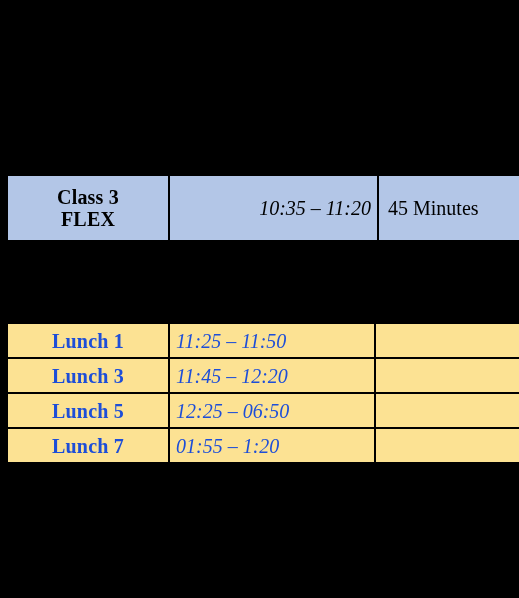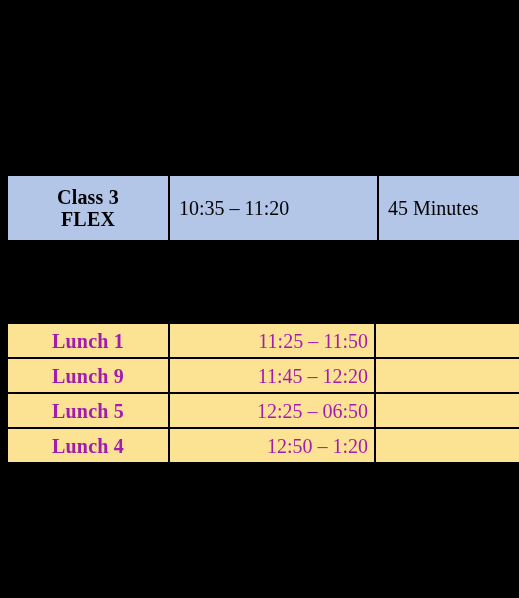--- a/index.html
+++ b/index.html
@@ -45,22 +45,23 @@
   .col-label   { width: 148px; }
   .col-time    { width: 192px; }
   .col-dur     { width: 167px; }
 
   .cell-label {
     text-align: center;
     font-weight: bold;
     letter-spacing: 0.2px;
   }
   .cell-time-left {
-    text-align: left;
+    text-align: right;
     padding-left: 9px !important;
+    font-style: italic;
   }
   .cell-duration {
     text-align: left;
     padding-left: 9px !important;
   }
 
   
   .lunch-table {
     position: absolute;
     left: 6px;
@@ -69,29 +70,30 @@
     border-collapse: collapse;
     table-layout: fixed;
   }
   .lunch-table td {
     background: #fce293;
     border: 2px solid #000000;
     height: 33px;
     padding: 0 6px;
     font-size: 20px;
     line-height: 1.1;
-    color: #a21caf;
+    color: #1d4ed8;
     vertical-align: middle;
   }
   .lunch-table .col-label { width: 148px; }
   .lunch-table .col-time  { width: 192px; }
   .lunch-table .col-dur   { width: 171px; }
 
   .cell-time-center {
-    text-align: right;
+    text-align: left;
+    font-style: italic;
   }
   .cell-empty {
     text-align: left;
   }
 
   .line-break-block { display: block; }
 </style>
 </head>
 <body>
 
@@ -111,30 +113,30 @@
   </table>
 
   <table class="lunch-table">
     <tbody>
       <tr>
         <td class="col-label cell-label">Lunch 1</td>
         <td class="col-time cell-time-center">11:25 – 11:50</td>
         <td class="col-dur cell-empty"></td>
       </tr>
       <tr>
-        <td class="col-label cell-label">Lunch 9</td>
+        <td class="col-label cell-label">Lunch 3</td>
         <td class="col-time cell-time-center">11:45 – 12:20</td>
         <td class="col-dur cell-empty"></td>
       </tr>
       <tr>
         <td class="col-label cell-label">Lunch 5</td>
         <td class="col-time cell-time-center">12:25 – 06:50</td>
         <td class="col-dur cell-empty"></td>
       </tr>
       <tr>
-        <td class="col-label cell-label">Lunch 4</td>
-        <td class="col-time cell-time-center">12:50 – 1:20</td>
+        <td class="col-label cell-label">Lunch 7</td>
+        <td class="col-time cell-time-center">01:55 – 1:20</td>
         <td class="col-dur cell-empty"></td>
       </tr>
     </tbody>
   </table>
 
 </div>
 
 </body></html>

